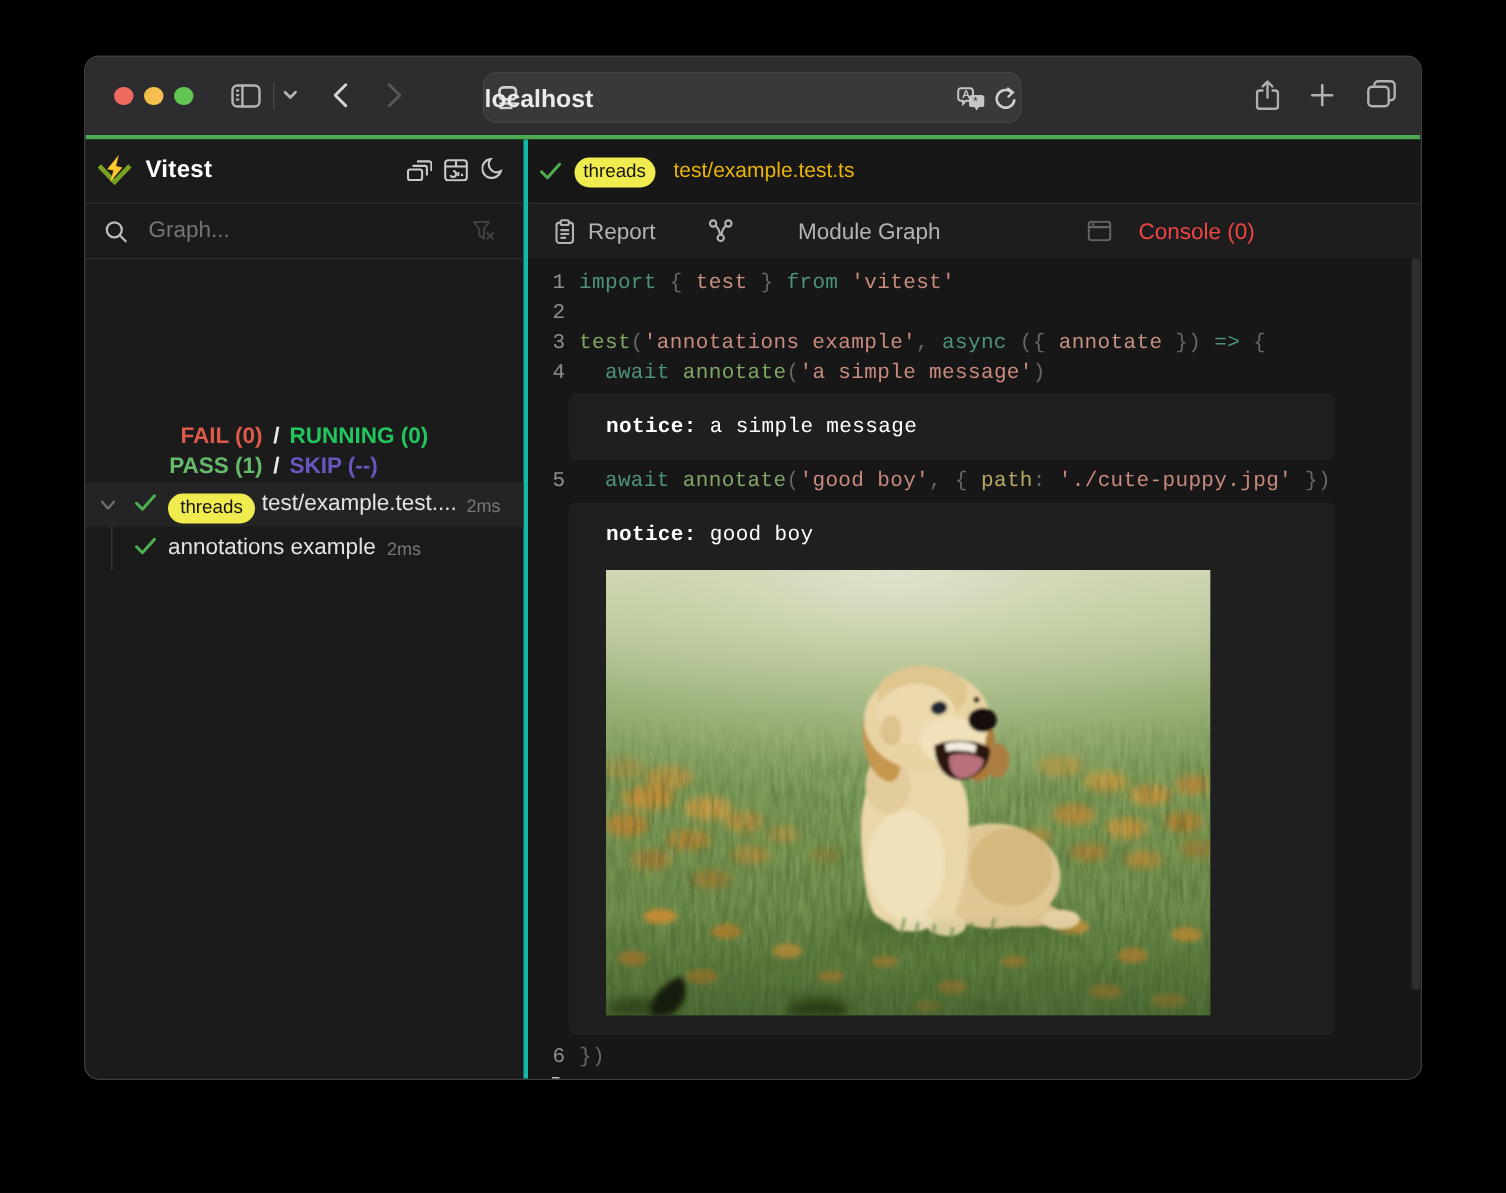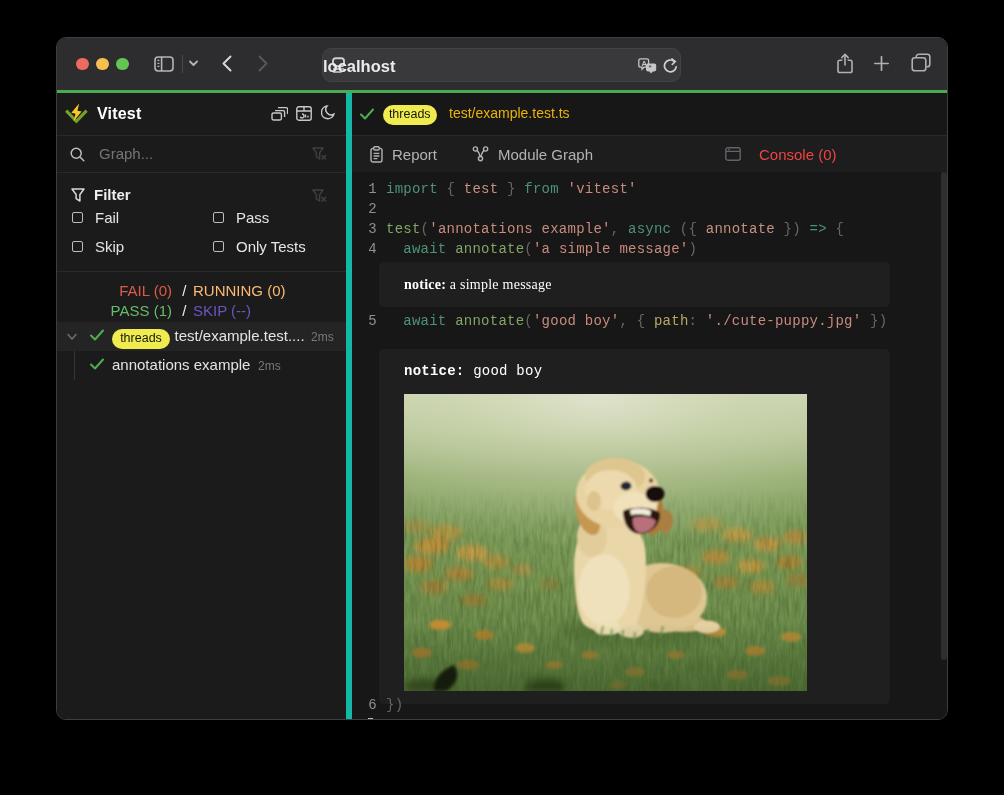--- a/index.html
+++ b/index.html
@@ -4,41 +4,41 @@
 <style>
 * { margin:0; padding:0; box-sizing:border-box; }
 html,body { width:1004px; height:795px; background:#000; overflow:hidden;
   font-family:"Liberation Sans", sans-serif; }
 #win { position:absolute; left:56px; top:37px; width:892px; height:683px;
   background:#171717; border:1px solid #3e3e40; border-radius:10px; overflow:hidden; }
 #titlebar { position:absolute; left:0; top:0; width:100%; height:52px; background:#2d2d2f; }
 .tl { position:absolute; top:19.8px; width:12.4px; height:12.4px; border-radius:50%; }
 #greenline { position:absolute; left:0; top:52px; width:100%; height:3px; background:#4cab50; }
 #cols { position:absolute; left:0; top:55px; width:890px; height:628px; display:flex; }
-#sidebar { width:295px; height:100%; background:#1b1b1b; border-right:6px solid #14b8a6; position:relative; flex:none; }
+#sidebar { width:295px; height:100%; background:#1b1b1b; border-right:3px solid #14b8a6; position:relative; flex:none; }
 #main { flex:1; height:100%; background:#171717; position:relative; }
 .hairline { position:absolute; left:0; width:100%; height:1px; background:#2a2a2b; }
 svg { display:block; }
 
 #sb-head { position:absolute; top:0; left:0; width:100%; height:43px; }
 #vitest-title { position:absolute; left:40px; top:12px; font-size:16px; font-weight:700; color:#fff; letter-spacing:.2px; }
 .sb-icon { position:absolute; top:13px; color:#c9c9c9; }
 #search-row { position:absolute; top:43px; left:0; width:100%; height:37px; }
 #search-txt { position:absolute; left:42px; top:9px; font-size:15px; color:#757575; }
 #filter-blk { position:absolute; top:80px; left:0; width:100%; height:135px; }
 #filter-title { position:absolute; left:37px; top:13px; font-size:15px; font-weight:700; color:#ededed; }
 .cb { position:absolute; width:11px; height:11px; border:1.4px solid #bdbdbd; border-radius:2px; background:transparent; }
 .cb-lab { position:absolute; font-size:15px; color:#e4e4e4; }
 .faint { opacity:.2; }
-#stats { position:absolute; top:179px; left:0; width:100%; height:51px; font-weight:400; font-size:15px; }
+#stats { position:absolute; top:179px; left:0; width:100%; height:51px; font-weight:700; font-size:15px; }
 .statline { position:absolute; width:100%; white-space:pre; }
 .st-r { position:absolute; top:0; right:174px; text-align:right; }
 .st-sl { position:absolute; top:0; left:121px; color:#ededed; }
 .st-l { position:absolute; top:0; left:136px; }
-.c-fail { color:#db5a4a; } .c-run { color:#fdba74; } .c-pass { color:#66bb6a; } .c-skip { color:#6d55c0; }
+.c-fail { color:#db5a4a; } .c-run { color:#22c55e; } .c-pass { color:#66bb6a; } .c-skip { color:#6d55c0; }
 #row1 { position:absolute; top:229px; left:0; width:100%; height:29px; background:#242425; }
 #row2 { position:absolute; top:258px; left:0; width:100%; height:29px; }
 .badge { position:absolute; background:#f0ec4f; color:#16160d; border-radius:10px;
   font-size:12.5px; font-weight:500; height:19.5px; line-height:19.5px; text-align:center; }
 .treename { position:absolute; font-size:15px; color:#e3e3e3; white-space:pre; }
 .dur { position:absolute; font-size:12px; color:#787878; }
 
 #topbar { position:absolute; top:0; left:0; width:100%; height:43px; }
 #topfile { position:absolute; left:97px; top:12px; font-size:14px; color:#eab308; }
 #tabbar { position:absolute; top:43px; left:0; width:100%; height:36px; background:#1d1d1e; }
@@ -153,40 +153,20 @@
           <line x1="10" y1="10" x2="13.8" y2="13.8"></line>
         </svg>
         <div id="search-txt">Graph...</div>
         <svg class="faint" style="position:absolute;right:19px;top:11px;" width="15" height="14" viewBox="0 0 15 14" fill="none" stroke="#cfcfcf" stroke-width="1.4" stroke-linejoin="round">
           <path d="M1 1 H11 L7.6 5.8 V12 L4.4 10 V5.8 Z"></path>
           <line x1="9.5" y1="8" x2="14" y2="12.5"></line>
           <line x1="14" y1="8" x2="9.5" y2="12.5"></line>
         </svg>
         <div class="hairline" style="top:36px;"></div>
       </div>
-      <div id="filter-blk">
-        <svg style="position:absolute;left:14px;top:15px;" width="14" height="14" viewBox="0 0 14 14" fill="none" stroke="#d9d9d9" stroke-width="1.5" stroke-linejoin="round">
-          <path d="M1 1 H13 L8.9 6.5 V13 L5.1 10.6 V6.5 Z"></path>
-        </svg>
-        <div id="filter-title">Filter</div>
-        <svg class="faint" style="position:absolute;right:19px;top:16px;" width="15" height="14" viewBox="0 0 15 14" fill="none" stroke="#cfcfcf" stroke-width="1.4" stroke-linejoin="round">
-          <path d="M1 1 H11 L7.6 5.8 V12 L4.4 10 V5.8 Z"></path>
-          <line x1="9.5" y1="8" x2="14" y2="12.5"></line>
-          <line x1="14" y1="8" x2="9.5" y2="12.5"></line>
-        </svg>
-        <div class="cb" style="left:14.5px;top:39px;"></div>
-        <div class="cb-lab" style="left:38px;top:36px;">Fail</div>
-        <div class="cb" style="left:155.6px;top:39px;"></div>
-        <div class="cb-lab" style="left:179px;top:36px;">Pass</div>
-        <div class="cb" style="left:14.5px;top:67.5px;"></div>
-        <div class="cb-lab" style="left:38px;top:64.5px;">Skip</div>
-        <div class="cb" style="left:155.6px;top:67.5px;"></div>
-        <div class="cb-lab" style="left:179px;top:64.5px;">Only Tests</div>
-        <div class="hairline" style="top:98px;"></div>
-      </div>
       <div id="stats">
         <div class="statline" style="top:10px;">
           <span class="st-r c-fail">FAIL (0)</span><span class="st-sl"> / </span><span class="st-l c-run">RUNNING (0)</span>
         </div>
         <div class="statline" style="top:30px;">
           <span class="st-r c-pass">PASS (1)</span><span class="st-sl"> / </span><span class="st-l c-skip">SKIP (--)</span>
         </div>
       </div>
       <div id="row1">
         <svg style="position:absolute;left:10px;top:11px;" width="10" height="8" viewBox="0 0 10 8" fill="none" stroke="#6e6e6e" stroke-width="1.5" stroke-linecap="round" stroke-linejoin="round">
@@ -221,21 +201,21 @@
         <div class="tab" style="left:18px;">
           <svg width="13" height="17" viewBox="0 0 13 17" fill="none" stroke="#b3b3b3" stroke-width="1.4">
             <rect x="1" y="2.4" width="11" height="13.6" rx="2"></rect>
             <rect x="3.8" y="0.8" width="5.4" height="3.2" rx="1" fill="#1d1d1e"></rect>
             <line x1="3.6" y1="7.4" x2="9.4" y2="7.4"></line>
             <line x1="3.6" y1="10" x2="9.4" y2="10"></line>
             <line x1="3.6" y1="12.6" x2="7.4" y2="12.6"></line>
           </svg>
           <span>Report</span>
         </div>
-        <div class="tab" style="left:120px;">
+        <div class="tab" style="left:120px;gap:34px;">
           <svg width="17" height="16" viewBox="0 0 17 16" fill="none" stroke="#b3b3b3" stroke-width="1.4">
             <circle cx="3.4" cy="3" r="2.1"></circle>
             <circle cx="13.6" cy="3" r="2.1"></circle>
             <circle cx="8.5" cy="12.6" r="2.1"></circle>
             <path d="M5 4.4 C7 6 7.6 8 8.2 10.6 M12 4.4 C10 6 9.4 8 8.8 10.6"></path>
           </svg>
           <span>Module Graph</span>
         </div>
         <div class="tab" style="left:373px;color:#ef4444;">
           <svg width="16" height="14" viewBox="0 0 16 14" fill="none" stroke="#636369" stroke-width="1.4">
@@ -244,23 +224,23 @@
             <line x1="3" y1="2.6" x2="4.6" y2="2.6"></line>
           </svg>
           <span style="margin-left:9px;">Console (0)</span>
         </div>
       </div>
       <div id="codearea">
         <div class="cl" style="top:7px;"><span class="ln">1</span><span class="cd"><span class="k">import</span><span class="p"> { </span><span class="v">test</span><span class="p"> } </span><span class="k">from</span> <span class="s">'vitest'</span></span></div>
         <div class="cl" style="top:27px;"><span class="ln">2</span><span class="cd"></span></div>
         <div class="cl" style="top:47px;"><span class="ln">3</span><span class="cd"><span class="f">test</span><span class="p">(</span><span class="s">'annotations example'</span><span class="p">, </span><span class="k">async</span><span class="p"> ({ </span><span class="v">annotate</span><span class="p"> }) </span><span class="k">=&gt;</span><span class="p"> {</span></span></div>
         <div class="cl" style="top:67px;"><span class="ln">4</span><span class="cd">  <span class="k">await</span> <span class="f">annotate</span><span class="p">(</span><span class="s">'a simple message'</span><span class="p">)</span></span></div>
-        <div class="notice" style="top:90px;height:45px;padding:12.5px 0 0 25.5px;font-family:Liberation Serif, serif;"><b>notice:</b> a simple message</div>
+        <div class="notice" style="top:90px;height:45px;padding:12.5px 0 0 25.5px;"><b>notice:</b> a simple message</div>
         <div class="cl" style="top:139px;"><span class="ln">5</span><span class="cd">  <span class="k">await</span> <span class="f">annotate</span><span class="p">(</span><span class="s">'good boy'</span><span class="p">, { </span><span class="ok">path</span><span class="p">: </span><span class="s">'./cute-puppy.jpg'</span><span class="p"> })</span></span></div>
-        <div class="notice" style="top:177px;height:355px;padding:12px 0 0 25.5px;"><b>notice:</b> good boy<br><svg id="puppy" style="display:block;margin:13px 0 0 -0.5px;" width="403" height="297" viewBox="0 0 403 297">
+        <div class="notice" style="top:163px;height:355px;padding:12px 0 0 25.5px;"><b>notice:</b> good boy<br><svg id="puppy" style="display:block;margin:13px 0 0 -0.5px;" width="403" height="297" viewBox="0 0 403 297">
 <defs>
 <linearGradient id="bgg" x1="0" y1="0" x2="0" y2="1">
 <stop offset="0" stop-color="#ccd5b2"></stop>
 <stop offset="0.12" stop-color="#b6c697"></stop>
 <stop offset="0.28" stop-color="#90a96c"></stop>
 <stop offset="0.45" stop-color="#7c9c5a"></stop>
 <stop offset="0.62" stop-color="#72924f"></stop>
 <stop offset="0.8" stop-color="#678747"></stop>
 <stop offset="1" stop-color="#587a3b"></stop>
 </linearGradient>

